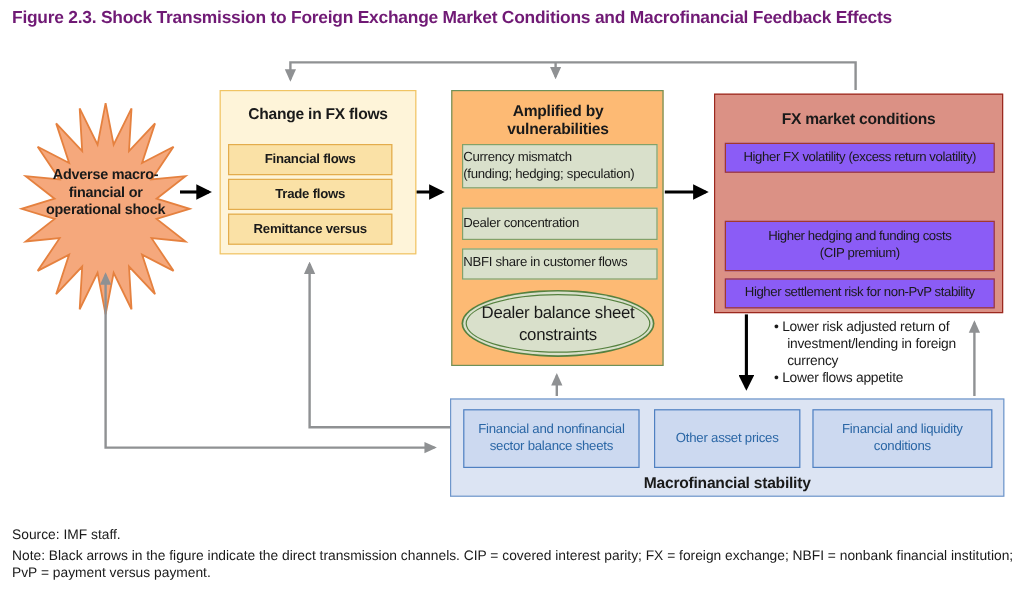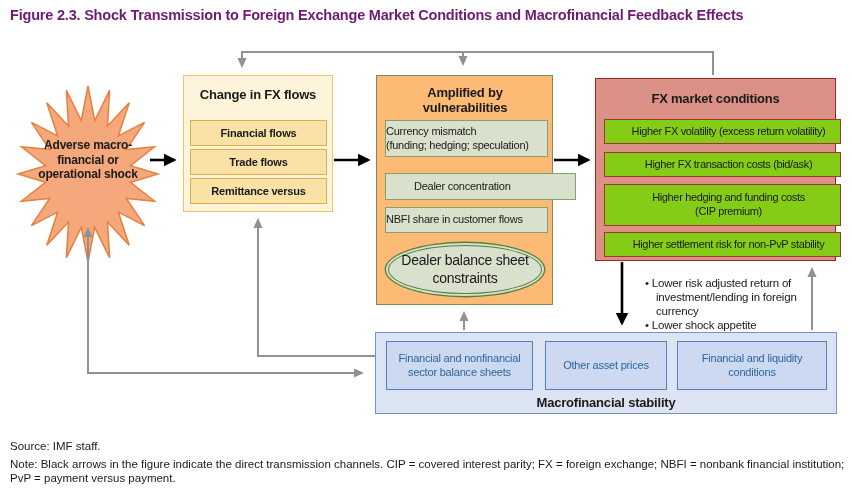--- a/index.html
+++ b/index.html
@@ -11,59 +11,59 @@
 
   .fig-title {
     position:absolute; left:10px; top:7px; width:836px;
     font-size:14.5px; font-weight:bold; color:#701a75; letter-spacing:-0.2px;
   }
 
   .box { position:absolute; box-sizing:border-box; }
   .box-title { font-weight:bold; font-size:13px; text-align:center; letter-spacing:-0.2px; line-height:1.18; }
 
   
-  .yellow-box { left:183px; top:75px; width:150px; height:137px; background:#FEF4D9; border:1.5px solid #F0C464; }
+  .yellow-box { left:183px; top:75px; width:164px; height:137px; background:#FEF4D9; border:1.5px solid #F0C464; }
   .yellow-box .box-title { position:absolute; left:0; top:11px; width:100%; }
   .yellow-item { position:absolute; left:6px; width:135px; height:24px; background:#FAE1A6; border:1px solid #E3AC4C;
     display:flex; align-items:center; justify-content:center; font-weight:bold; font-size:11px; letter-spacing:-0.2px; }
 
   
   .green-box { left:376px; top:75px; width:177px; height:230px; background:#fdba74; border:1.5px solid #6E9159; }
   .green-box .box-title { position:absolute; left:8px; top:9px; width:160px; }
   .green-item { position:absolute; left:8px; width:161px; background:#D9E0CB; border:1px solid #83A169;
     display:flex; flex-direction:column; align-items:flex-start; justify-content:center; text-align:center;
     font-size:11px; letter-spacing:-0.25px; line-height:1.25; }
   .ellipse { position:absolute; left:388px; top:245px; width:154px; height:49px; border-radius:50%;
     background:#D9E0CB; border:1.4px solid #55813F; box-shadow:0 0 0 2px #D9E0CB, 0 0 0 3.4px #55813F;
     display:flex; flex-direction:column; align-items:center; justify-content:center; text-align:center;
     font-size:14px; letter-spacing:-0.25px; line-height:1.25; box-sizing:border-box; }
 
   
   .red-box { left:595px; top:78px; width:241px; height:183px; background:#DB9185; border:1.5px solid #9B291F; }
   .red-box .box-title { position:absolute; left:0; top:12px; width:100%; }
-  .red-item { position:absolute; left:8px; width:223px; background:#84cc16; border:1px solid #A2392C;
+  .red-item { position:absolute; left:8px; width:223px; background:#8b5cf6; border:1px solid #A2392C;
     display:flex; flex-direction:column; align-items:center; justify-content:center; text-align:right;
-    font-size:11px; letter-spacing:-0.35px; line-height:1.25; white-space:nowrap;padding-left:12px; }
+    font-size:11px; letter-spacing:-0.35px; line-height:1.25; white-space:nowrap; }
   .red-item.wrap { white-space:normal; }
 
   
   .blue-box { left:375px; top:332px; width:462px; height:82px; background:#DCE4F3; border:1.5px solid #6E96CB; }
   .blue-item { position:absolute; top:341px; height:49px; background:#CCD9F0; border:1px solid #4F80C1; box-sizing:border-box;
     display:flex; align-items:center; justify-content:center; text-align:center;
     font-size:11px; color:#2A66A5; letter-spacing:-0.2px; line-height:1.25; }
   .blue-label { position:absolute; left:375px; top:395px; width:462px; text-align:center;
     font-weight:bold; font-size:13px; letter-spacing:-0.2px; }
 
   
   .shock-label { position:absolute; left:28px; top:138px; width:120px; text-align:center;
     font-weight:bold; font-size:12px; line-height:1.22; letter-spacing:-0.2px; }
   .shock-label span { display:block; }
 
   
-  .bullets { position:absolute; left:645px; top:276px; width:172px; font-size:11.5px; letter-spacing:-0.2px; line-height:1.22; }
+  .bullets { position:absolute; left:645px; top:266px; width:172px; font-size:11.5px; letter-spacing:-0.2px; line-height:1.22; }
   .bullet-item { padding-left:11px; text-indent:-11px; }
 
   
   .source-line { position:absolute; left:10px; top:440px; width:836px; font-size:11.5px; }
   .note-line { position:absolute; left:10px; top:457px; width:838px; font-size:11.5px; line-height:1.25; }
 </style>
 </head>
 <body>
 
 <div id="fig">
@@ -107,39 +107,38 @@
     <div class="yellow-item" style="top:73px;">Trade flows</div>
     <div class="yellow-item" style="top:102px;">Remittance versus</div>
   </div>
 
   <div class="box green-box">
     <div class="box-title">Amplified by vulnerabilities</div>
     <div class="green-item" style="top:44px; height:35px;">
       <span>Currency mismatch</span>
       <span>(funding; hedging; speculation)</span>
     </div>
-    <div class="green-item" style="top:97px; height:25px;padding-left:28px;">Dealer concentration</div>
+    <div class="green-item" style="top:97px; height:25px;">Dealer concentration</div>
     <div class="green-item" style="top:131px; height:24px;">NBFI share in customer flows</div>
   </div>
   <div class="ellipse">Dealer balance sheet constraints</div>
 
   <div class="box red-box">
     <div class="box-title">FX market conditions</div>
     <div class="red-item" style="top:40px; height:23px;">Higher FX volatility (excess return volatility)</div>
-    <div class="red-item" style="top:73px; height:23px;">Higher FX transaction costs (bid/ask)</div>
     <div class="red-item wrap" style="top:105px; height:40px;">
       <span>Higher hedging and funding costs</span>
       <span>(CIP premium)</span>
     </div>
     <div class="red-item" style="top:153px; height:23px;">Higher settlement risk for non-PvP stability</div>
   </div>
 
   <div class="bullets">
     <div class="bullet-item">• Lower risk adjusted return of investment/lending in foreign currency</div>
-    <div class="bullet-item">• Lower shock appetite</div>
+    <div class="bullet-item">• Lower flows appetite</div>
   </div>
 
   <div class="box blue-box"></div>
   <div class="blue-item" style="left:386px; width:147px;">Financial and nonfinancial sector balance sheets</div>
   <div class="blue-item" style="left:545px; width:122px;">Other asset prices</div>
   <div class="blue-item" style="left:677px; width:150px;">Financial and liquidity conditions</div>
   <div class="blue-label">Macrofinancial stability</div>
 
   <div class="source-line">Source: IMF staff.</div>
   <div class="note-line">Note: Black arrows in the figure indicate the direct transmission channels. CIP = covered interest parity; FX = foreign exchange; NBFI = nonbank financial institution; PvP = payment versus payment.</div>

